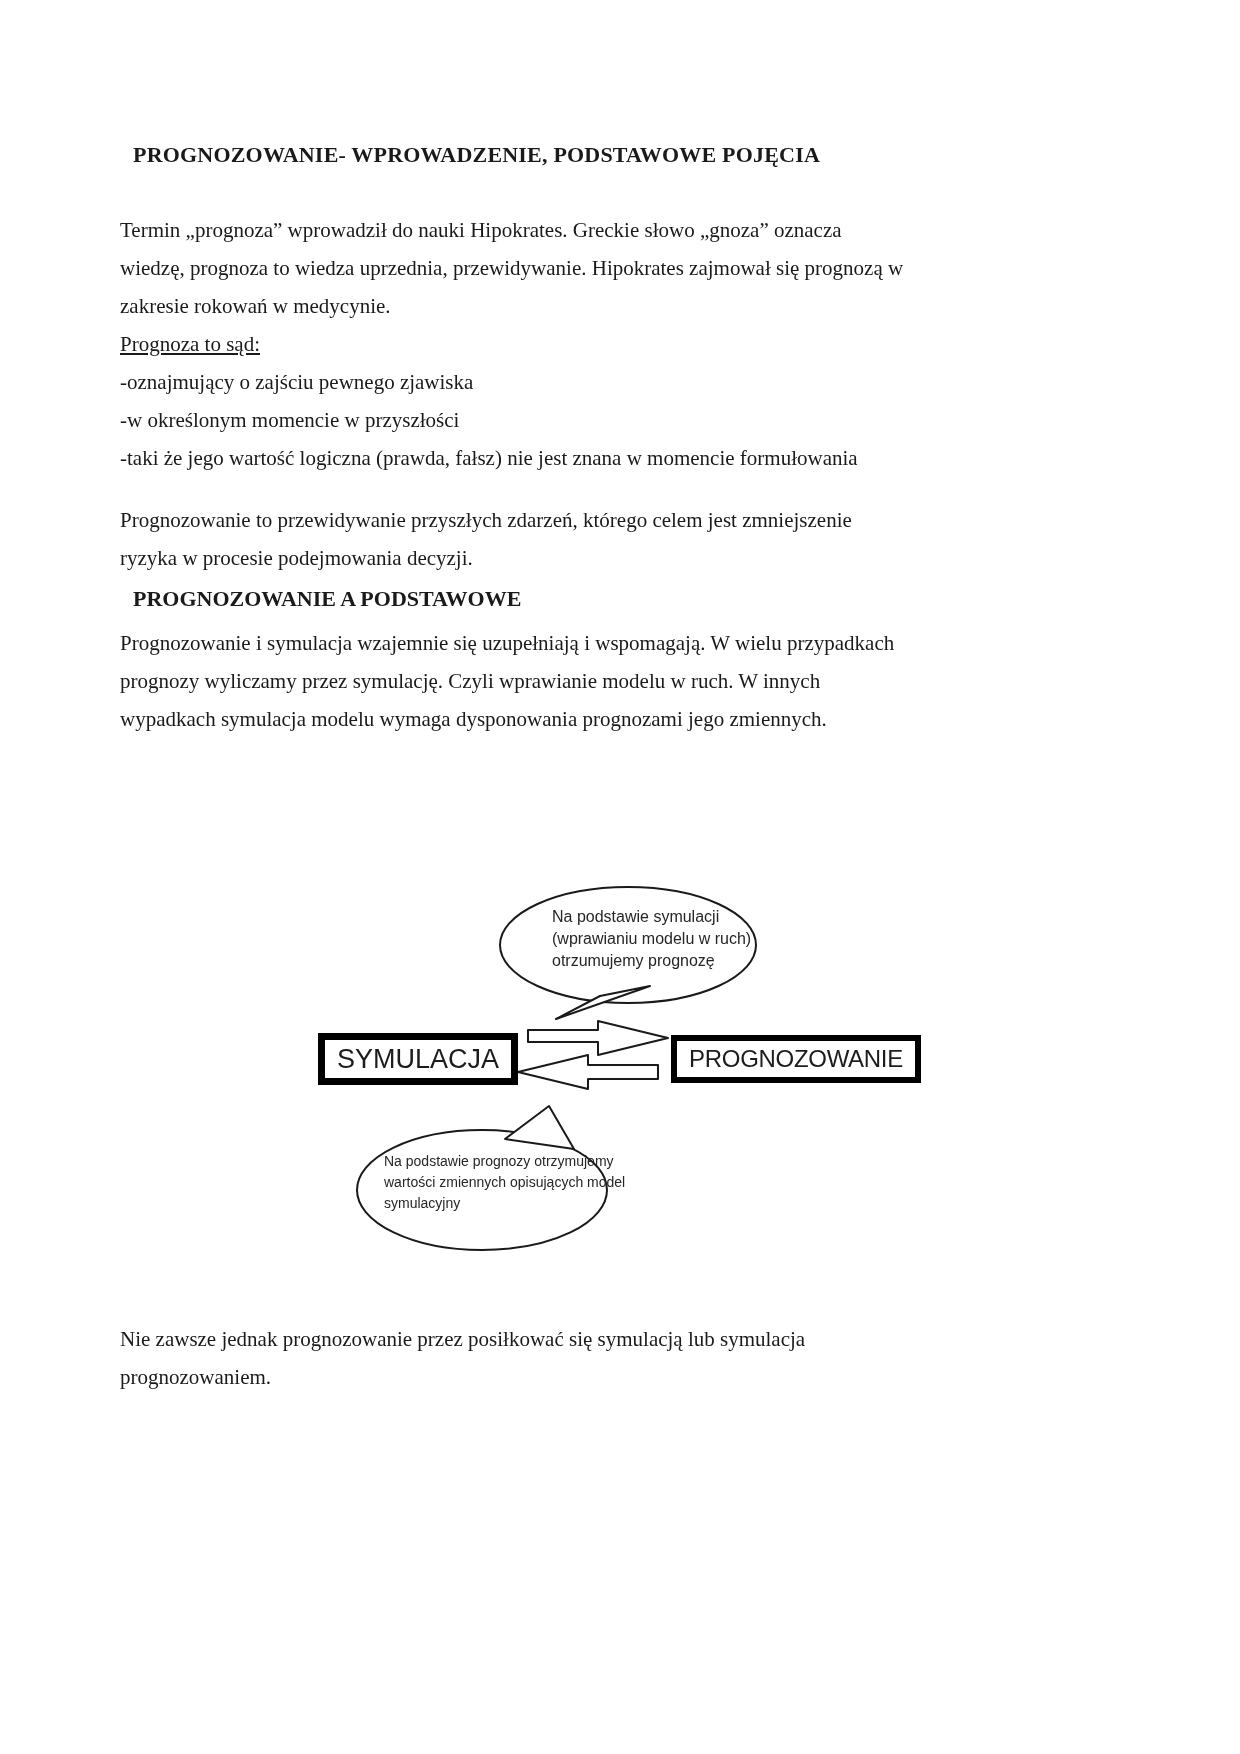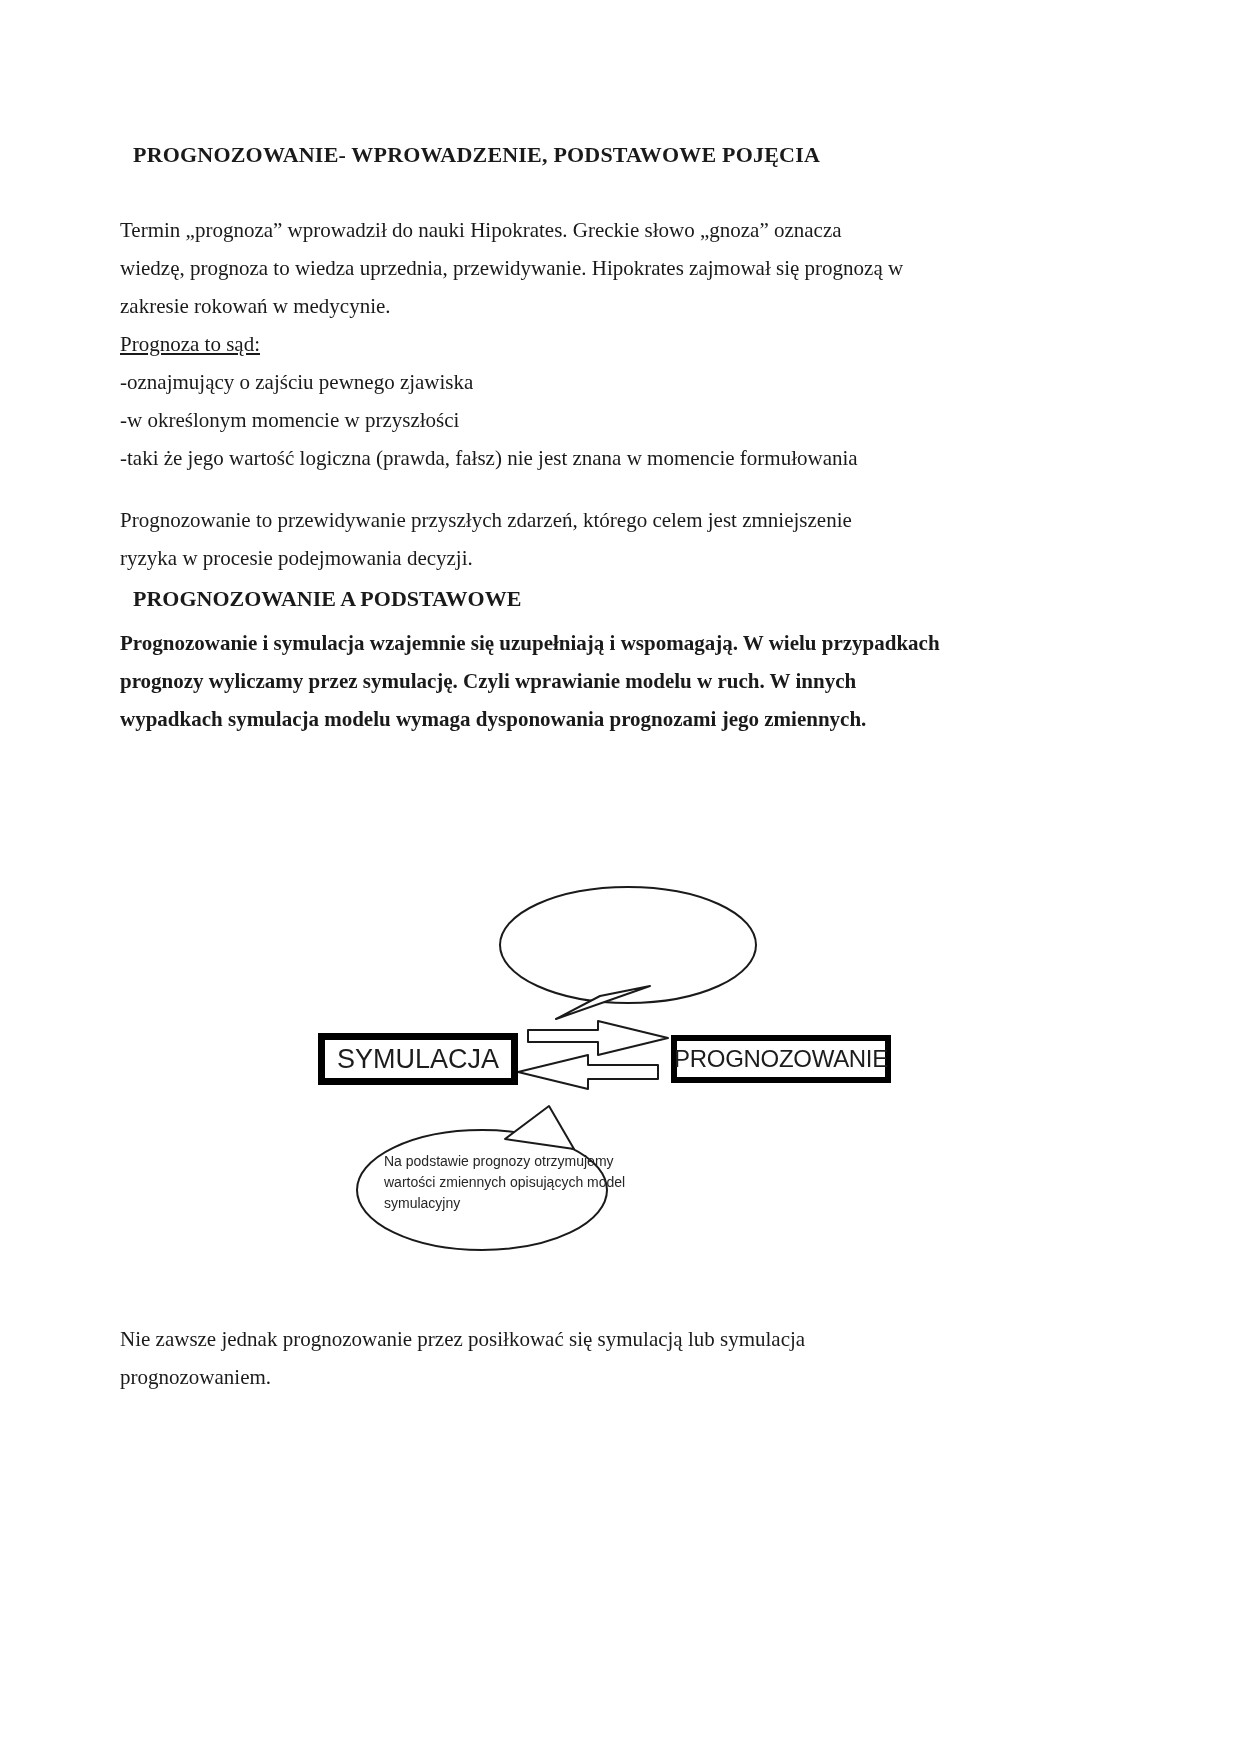--- a/index.html
+++ b/index.html
@@ -34,21 +34,21 @@
   .intro-para   { top: 211px; }
   .prognoza-hd  { top: 325px; text-decoration: underline; width: auto; white-space: nowrap; }
   .bullets      { top: 363px; }
   .definition   { top: 477px; margin-top: 24px; }
   .section-hd {
     left: 133px; top: 586px;
     font-size: 22px;
     font-weight: bold;
     white-space: nowrap;
   }
-  .s2-para      { top: 624px; font-weight: bold; }
+  .s2-para      { top: 624px; }
   .closing      { top: 1320px; }
 
   .diagram-svg {
     left: 280px; top: 860px;
     width: 640px; height: 400px;
   }
   .bubble-text {
     font-family: "Liberation Sans", sans-serif;
     color: #262626;
     white-space: pre-line;
@@ -74,21 +74,21 @@
     white-space: nowrap;
   }
   .dbox-left {
     left: 318px; top: 1033px;
     width: 200px; height: 52px;
     border: 7px solid #000000;
     font-size: 27px;
   }
   .dbox-right {
     left: 671px; top: 1035px;
-    width: 220px; height: 48px;
+    width: 250px; height: 48px;
     border: 6px solid #000000;
     font-size: 24px;
     letter-spacing: -0.3px;
   }
 </style>
 </head>
 <body>
 
 <div class="page">
 
@@ -119,20 +119,23 @@
     <polygon points="600,996 556,1019 650,986" fill="#ffffff" stroke="#1a1a1a" stroke-width="2" stroke-linejoin="round"></polygon>
 
     <polygon points="528,1030 598,1030 598,1021 668,1038 598,1055 598,1042 528,1042" fill="#ffffff" stroke="#1a1a1a" stroke-width="2" stroke-linejoin="round"></polygon>
 
     <polygon points="518,1072 588,1055 588,1065 658,1065 658,1079 588,1079 588,1089" fill="#ffffff" stroke="#1a1a1a" stroke-width="2" stroke-linejoin="round"></polygon>
 
     <ellipse cx="482" cy="1190" rx="125" ry="60" fill="#ffffff" stroke="#1a1a1a" stroke-width="2"></ellipse>
     <polygon points="505,1139 549,1106 574,1149" fill="#ffffff" stroke="#1a1a1a" stroke-width="2" stroke-linejoin="round"></polygon>
   </svg>
 
+  <div class="abs bubble-text bubble-top-text">Na podstawie symulacji
+(wprawianiu modelu w ruch)
+otrzumujemy prognozę</div>
 
   <div class="abs dbox dbox-left">SYMULACJA</div>
 
   <div class="abs dbox dbox-right">PROGNOZOWANIE</div>
 
   <div class="abs bubble-text bubble-bottom-text">Na podstawie prognozy otrzymujemy
 wartości zmiennych opisujących model
 symulacyjny</div>
 
   <div class="abs body-text closing">Nie zawsze jednak prognozowanie przez posiłkować się symulacją lub symulacja

